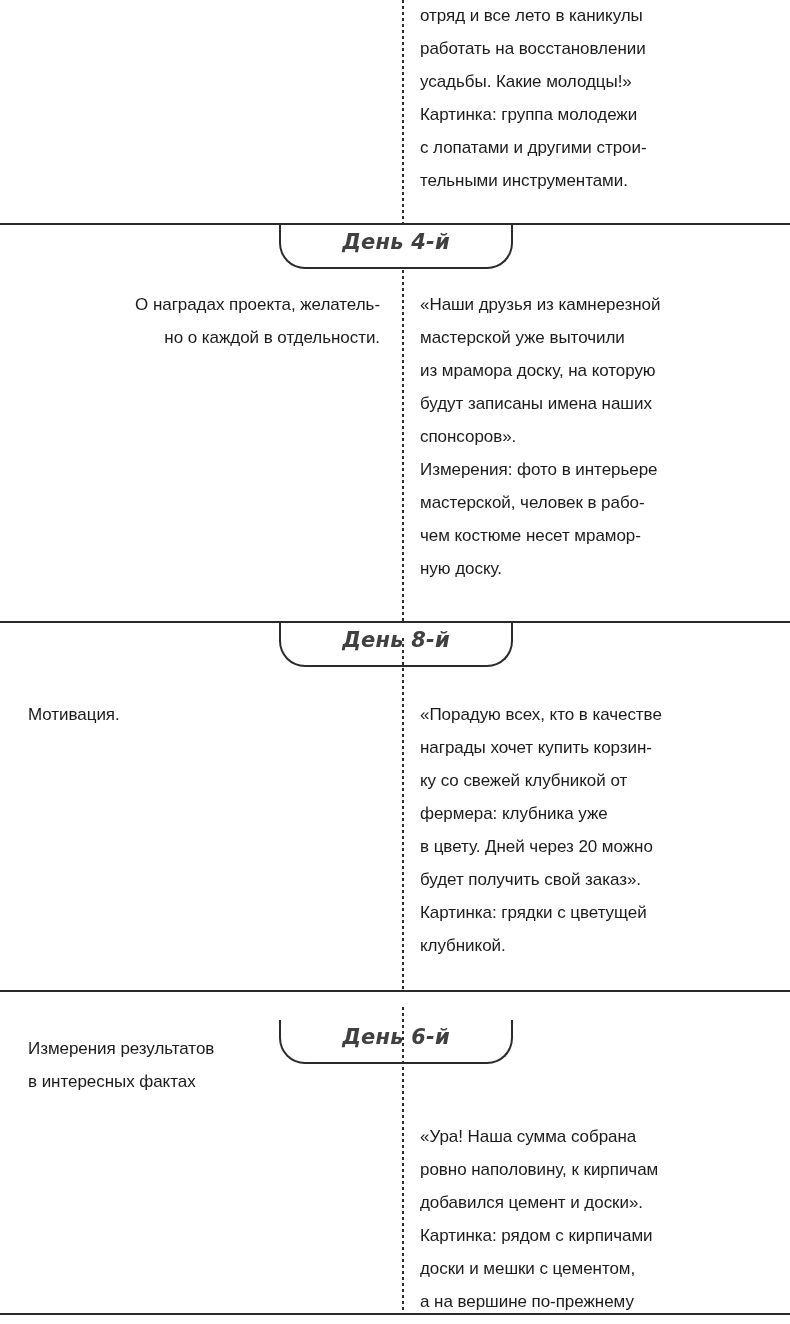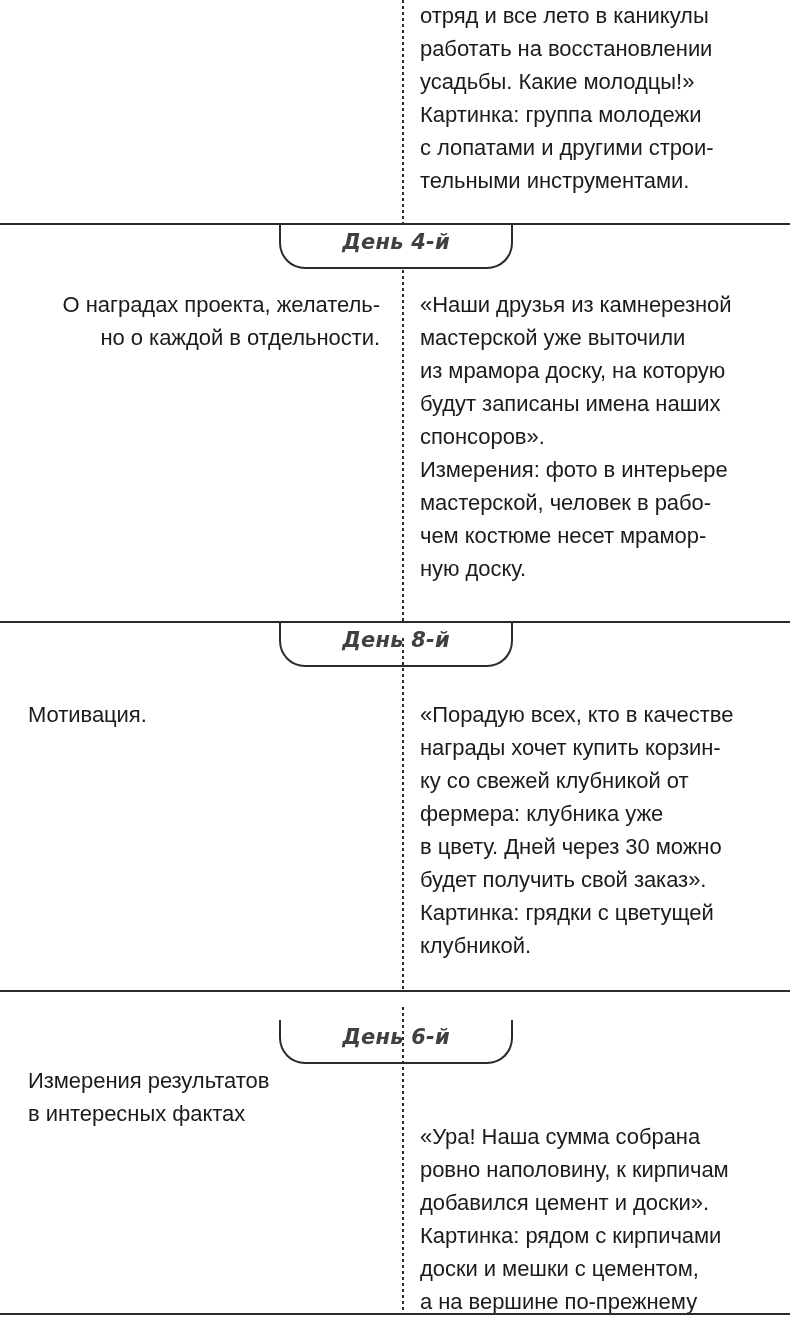--- a/index.html
+++ b/index.html
@@ -87,21 +87,21 @@
     position: absolute;
     left: 28px;
     width: 352px;
   }
   .col-right {
     position: absolute;
     left: 420px;
     width: 350px;
   }
   .body-text {
-    font-size: 22px;
+    font-size: 17px;
     line-height: 33px;
     font-weight: 400;
     color: #1b1b1b;
     white-space: pre-line;
     letter-spacing: -0.05px;
   }
 </style>
 </head>
 <body>
 
@@ -152,34 +152,34 @@
   </div>
 
   <div class="col-left" style="top:698px;">
     <div class="body-text">Мотивация.</div>
   </div>
   <div class="col-right" style="top:698px;">
     <div class="body-text">«Порадую всех, кто в качестве
 награды хочет купить корзин-
 ку со свежей клубникой от
 фермера: клубника уже
-в цвету. Дней через 30 можно
+в цвету. Дней через 20 можно
 будет получить свой заказ».
 Картинка: грядки с цветущей
 клубникой.</div>
   </div>
 
   <div class="rule" style="top:990px;"></div>
 
   <div class="day-tab" style="top:992px;margin-top:28px;">
     <div class="tab-shape"></div>
     <div class="tab-label">День 6-й</div>
   </div>
 
-  <div class="col-left" style="top:1064px;">
+  <div class="col-left" style="top:1032px;">
     <div class="body-text">Измерения результатов
 в интересных фактах</div>
   </div>
   <div class="col-right" style="top:1120px;">
     <div class="body-text">«Ура! Наша сумма собрана
 ровно наполовину, к кирпичам
 добавился цемент и доски».
 Картинка: рядом с кирпичами
 доски и мешки с цементом,
 а на вершине по-прежнему

